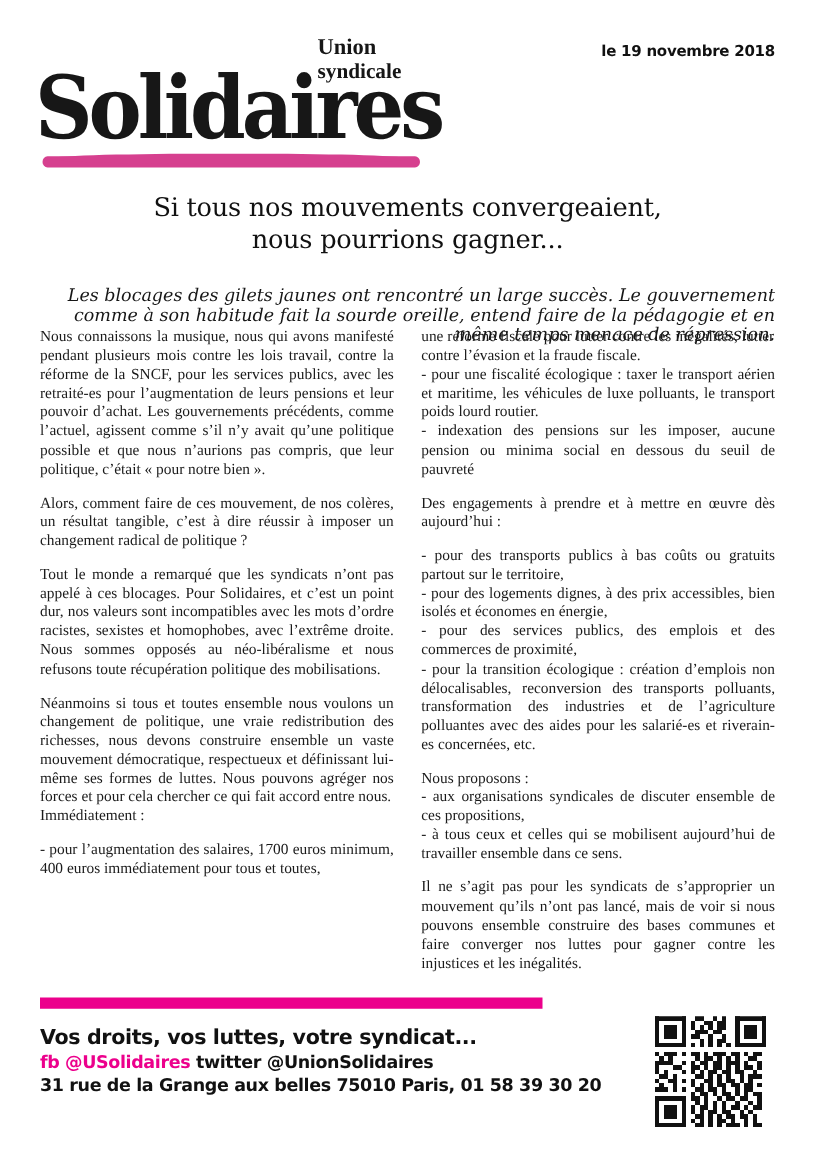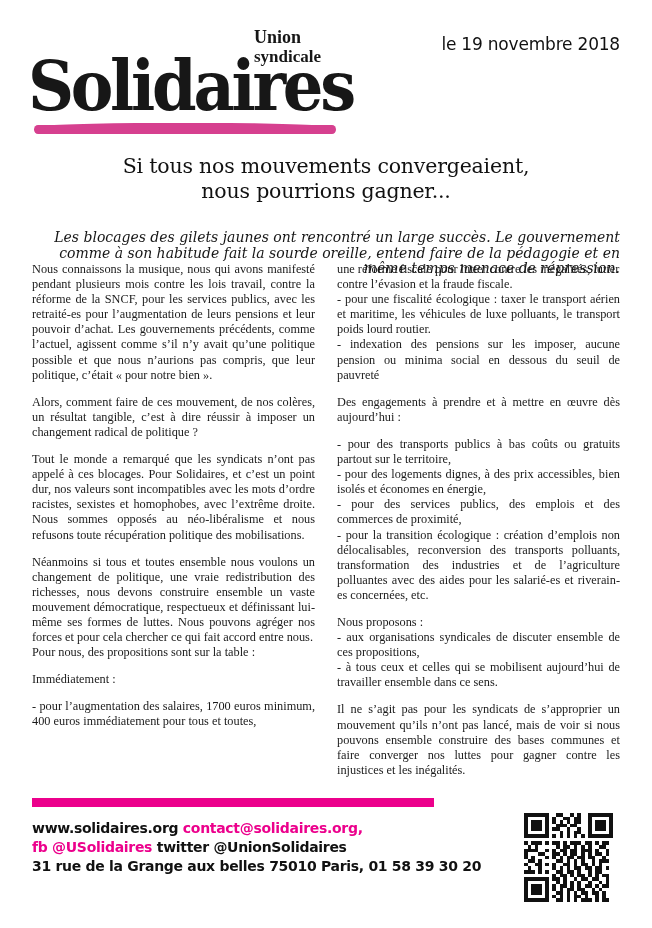--- a/index.html
+++ b/index.html
@@ -23,22 +23,22 @@
   .masthead{
     position:relative;
     height:150px;
     padding:0 32px;
     box-sizing:border-box;
   }
   .date{
     position:absolute;
     right:32px; top:34px;
     font-family:"DejaVu Sans", sans-serif;
-    font-weight:normal;
-    font-size:17px;
+    font-weight:bold;
+    font-size:12px;
     letter-spacing:-0.2px;
     color:#111;
   }
   .logo-block{
     position:absolute;
     left:32px; top:24px;
     width:330px;
     height:115px;
   }
   .logo-union{
@@ -186,21 +186,20 @@
 
   <div class="intro">Les blocages des gilets jaunes ont rencontré un large succès. Le gouvernement comme à son habitude fait la sourde oreille, entend faire de la pédagogie et en même temps menace de répression.</div>
 
   <div class="columns">
 
     <div class="col">
       <p>Nous connaissons la musique, nous qui avons manifesté pendant plusieurs mois contre les lois travail, contre la réforme de la SNCF, pour les services publics, avec les retraité-es pour l’augmentation de leurs pensions et leur pouvoir d’achat. Les gouvernements  précédents, comme l’actuel, agissent comme s’il n’y avait qu’une politique possible et que nous n’aurions pas compris, que leur politique, c’était « pour notre bien ».</p>
       <p class="b">Alors, comment faire de ces mouvement, de nos colères, un résultat tangible, c’est à dire réussir à imposer un changement radical de politique ?</p>
       <p>Tout le monde a remarqué que les syndicats n’ont pas appelé à ces blocages. Pour Solidaires, et c’est un point dur, nos valeurs sont incompatibles avec les mots d’ordre racistes, sexistes et homophobes, avec l’extrême droite. Nous sommes opposés au néo-libéralisme et nous refusons toute récupération politique des mobilisations.</p>
       <p class="tight">Néanmoins si tous et toutes ensemble nous voulons un changement de politique, une vraie redistribution des richesses, nous  devons construire ensemble un vaste mouvement démocratique, respectueux et définissant lui-même ses formes de luttes. Nous pouvons agréger nos forces et pour cela chercher ce qui fait accord entre nous.</p>
-      <p class="nojust">Pour nous, des propositions sont sur la table :</p>
       <p class="b nojust">Immédiatement :</p>
       <p class="list nojust">- pour l’augmentation des salaires, 1700 euros minimum, 400 euros immédiatement pour tous et toutes,</p>
     </div>
 
     <div class="col">
       <p class="tight nojust">une réforme fiscale pour lutter contre les inégalités, lutter contre l’évasion et la fraude fiscale.</p>
       <p class="list">- pour une fiscalité écologique : taxer le transport aérien et maritime, les véhicules de luxe polluants, le transport poids lourd routier.</p>
       <p class="list-last">- indexation des pensions sur les imposer, aucune pension ou minima social en dessous du seuil de pauvreté</p>
       <p class="b">Des engagements à prendre et à mettre en œuvre dès aujourd’hui :</p>
       <p class="list">- pour des transports publics à bas coûts ou  gratuits partout sur le territoire,</p>
@@ -211,24 +210,21 @@
       <p class="b list">- aux organisations syndicales de discuter ensemble de ces propositions,</p>
       <p class="b list-last">- à tous ceux et celles qui se mobilisent aujourd’hui de travailler ensemble dans ce sens.</p>
       <p>Il ne s’agit pas pour les syndicats de s’approprier un mouvement qu’ils n’ont pas lancé, mais de voir si nous pouvons ensemble construire des bases communes et faire converger nos luttes  pour gagner contre les injustices et les inégalités.</p>
     </div>
 
   </div>
 
   <div class="footer">
     <div class="pink-bar"></div>
     <div class="footer-text">
-      <div class="ft-l2">
-        <span>www.solidaires.org</span>
-        <span class="pink">contact@solidaires.org,</span>
-      </div>
+      <div class="ft-l1">Vos droits, vos luttes, votre syndicat...</div>
       <div class="ft-l3">
         <span class="pink">fb @USolidaires</span>
         <span>twitter @UnionSolidaires</span>
       </div>
       <div class="ft-l4">31 rue de la Grange aux belles 75010 Paris, 01 58 39 30 20</div>
     </div>
   </div>
 
   <div class="qr">
     <svg viewBox="0 0 25 25" shape-rendering="crispEdges" aria-hidden="true">

